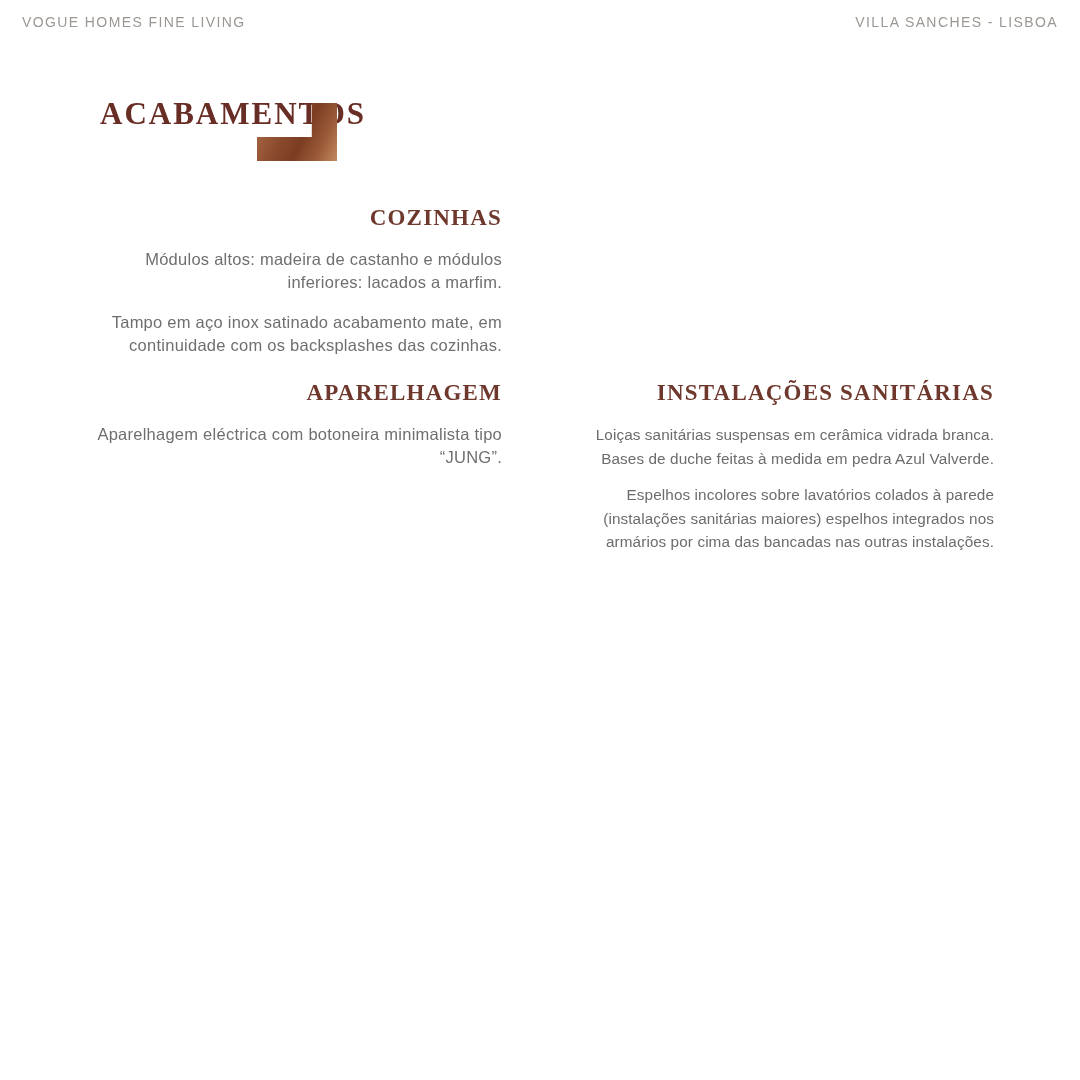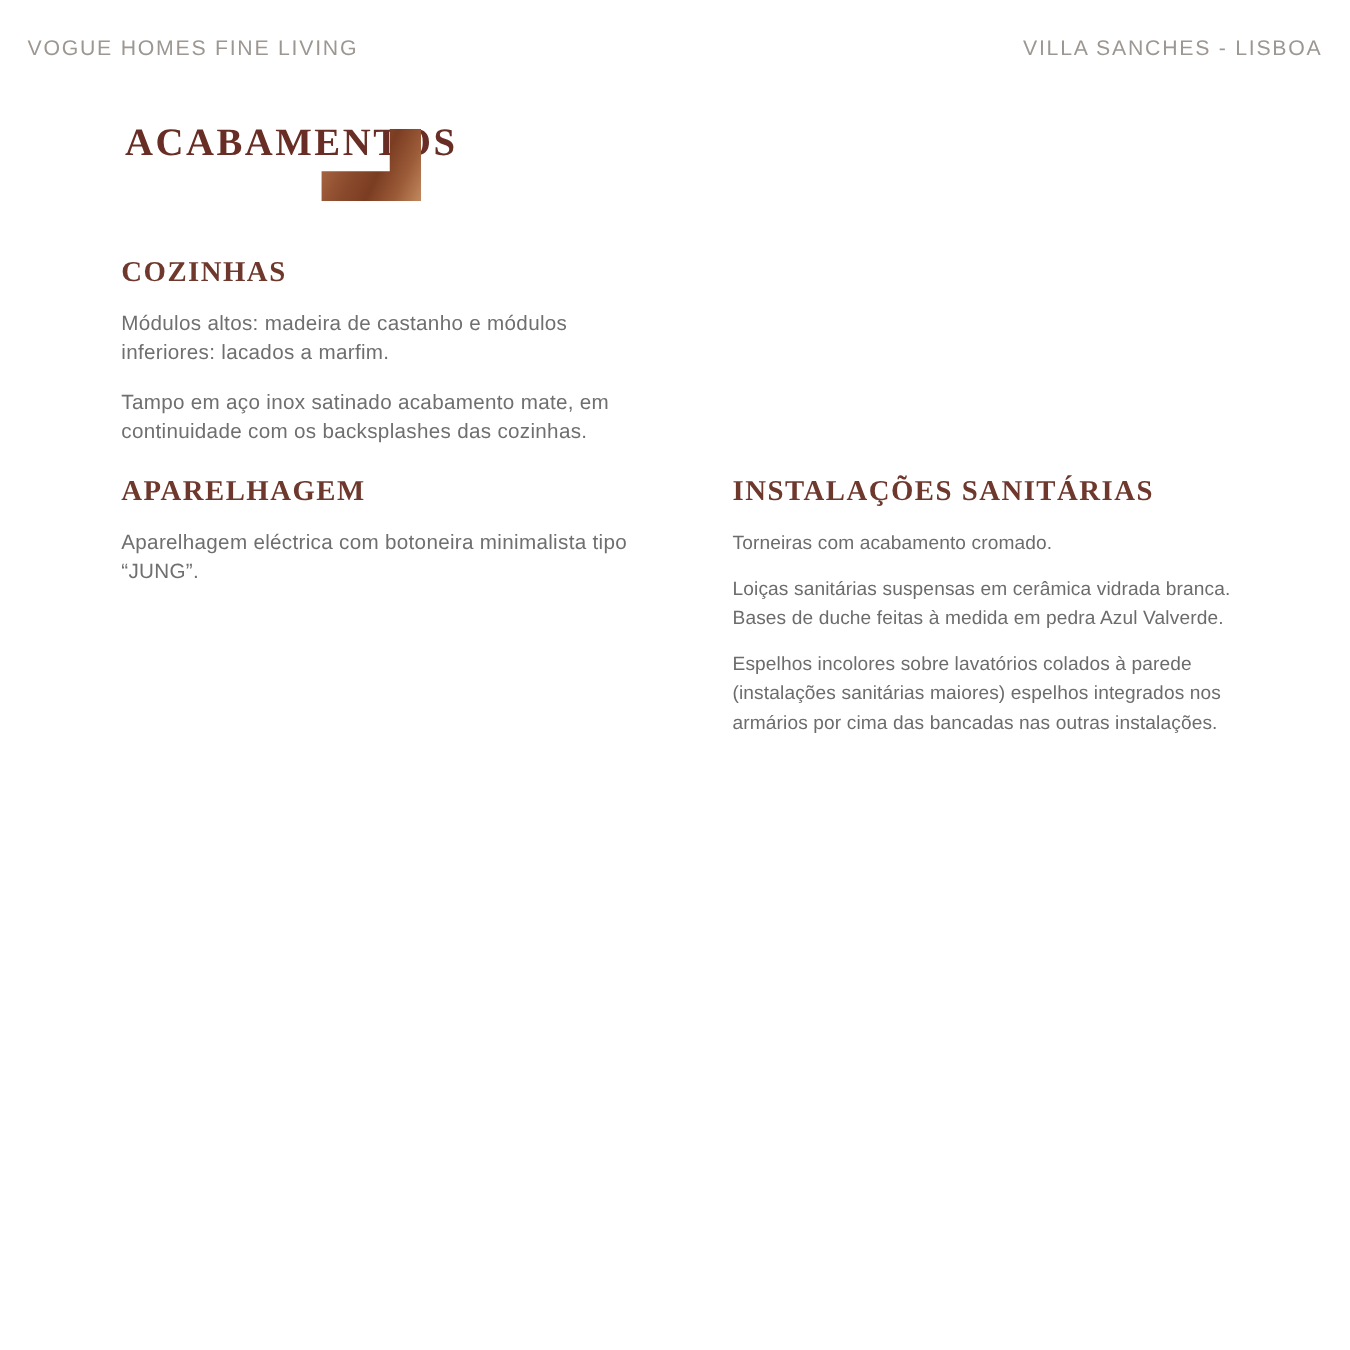--- a/index.html
+++ b/index.html
@@ -10,22 +10,22 @@
     font-family: "Liberation Sans", sans-serif;
     position: relative;
     overflow: hidden;
   }
   .page {
     position: absolute; inset: 0;
     background: #ffffff;
   }
   
   .hdr {
-    position: absolute; top: 29px;
-    font-size: 17px;
+    position: absolute; top: 14px;
+    font-size: 14px;
     letter-spacing: 1.4px;
     color: #9c9792;
     text-transform: uppercase;
     white-space: nowrap;
   }
   .hdr-left  { left: 22px; }
   .hdr-right { right: 22px; }
 
   
   .page-title {
@@ -41,21 +41,21 @@
   }
   .copper-mark {
     position: absolute; left: 257px; top: 103px;
     width: 80px; height: 58px;
     background: linear-gradient(115deg,
       #b5734c 0%, #8a4a2c 38%, #7b3d22 58%, #9c5c39 80%, #c28a5f 100%);
     clip-path: polygon(68.5% 0, 100% 0, 100% 100%, 0 100%, 0 58.5%, 68.5% 58.5%);
   }
 
   
-  .col { position: absolute; }
+  .col { position: absolute; text-align: right; }
   .col-left  { left: 97px;  top: 204px; width: 405px; }
   .col-right { left: 586px; top: 379px; width: 408px; }
 
   h2.sec-heading {
     font-family: "Liberation Serif", serif;
     font-weight: 700;
     font-size: 23px;
     line-height: 28px;
     letter-spacing: 1.2px;
     color: #6e382d;
@@ -105,20 +105,19 @@
       <h2 class="sec-heading">APARELHAGEM</h2>
       <p>Aparelhagem eléctrica com botoneira minimalista tipo “JUNG”.</p>
     </div>
 
   </div>
 
   <div class="col col-right">
 
     <div class="section">
       <h2 class="sec-heading">INSTALAÇÕES SANITÁRIAS</h2>
-      <p>Torneiras com acabamento cromado.</p>
       <p>Loiças sanitárias suspensas em cerâmica vidrada branca. Bases de duche feitas à medida em pedra Azul Valverde.</p>
       <p>Espelhos incolores sobre lavatórios colados à parede (instalações sanitárias maiores) espelhos integrados nos armários por cima das bancadas nas outras instalações.</p>
     </div>
 
   </div>
 
 </div>
 
 </body></html>

